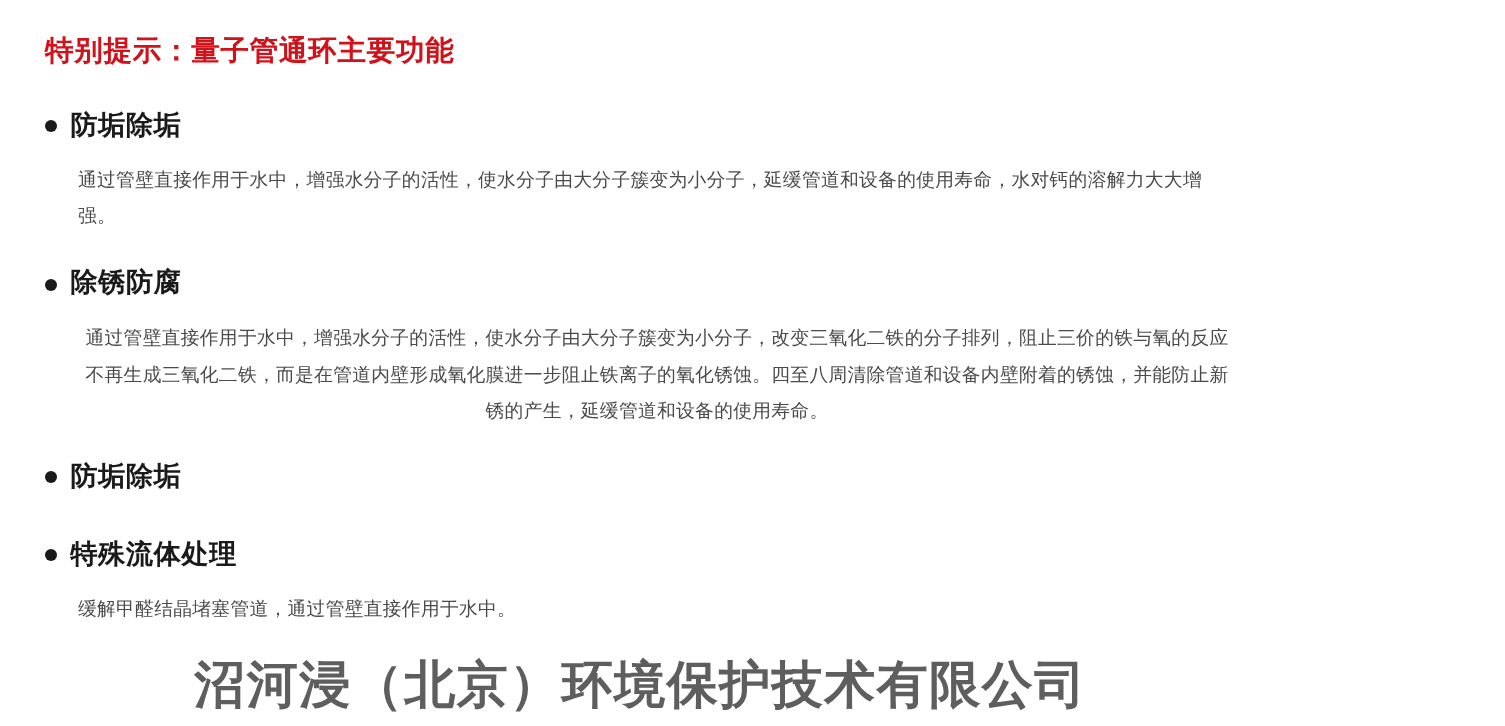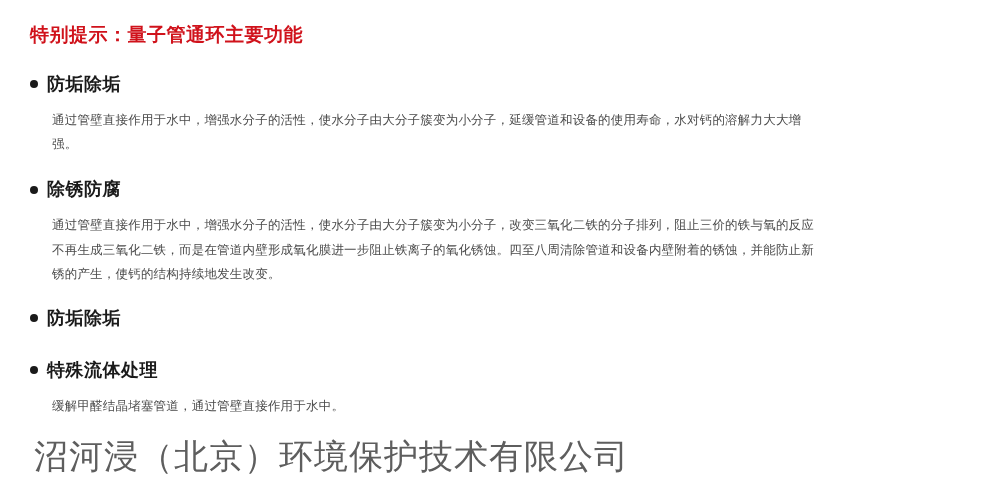--- a/index.html
+++ b/index.html
@@ -55,36 +55,35 @@
   }
   .section-body {
     font-size: 12.5px;
     color: #4a4a4a;
     line-height: 1.95;
     margin-left: 26px;
     max-width: 930px;
     letter-spacing: 0.2px;
   }
   .sec-scale { margin-bottom: 22px; }
-  .sec-rust { margin-bottom: 20px; }
+  .sec-rust { margin-bottom: 20px; text-align: center; }
   .sec-algae { margin-bottom: 30px; }
   .sec-special { margin-bottom: 0; }
   .watermark {
     position: absolute;
     left: 0;
     right: 0;
     bottom: 4px;
-    text-align: left;
+    text-align: center;
     font-size: 34px;
     color: #5e5e5e;
-    font-weight: normal;
+    font-weight: bold;
     letter-spacing: 1px;
     white-space: nowrap;
     pointer-events: none;
-    margin-left: 34px;
   }
 </style>
 </head>
 <body>
 
 <div class="page">
 
   <h1 class="doc-title">特别提示：量子管通环主要功能</h1>
 
   <div class="section sec-scale">
@@ -93,21 +92,21 @@
       <span class="section-title">防垢除垢</span>
     </div>
     <p class="section-body">通过管壁直接作用于水中，增强水分子的活性，使水分子由大分子簇变为小分子，延缓管道和设备的使用寿命，水对钙的溶解力大大增强。</p>
   </div>
 
   <div class="section sec-rust">
     <div class="section-head">
       <span class="bullet"></span>
       <span class="section-title">除锈防腐</span>
     </div>
-    <p class="section-body">通过管壁直接作用于水中，增强水分子的活性，使水分子由大分子簇变为小分子，改变三氧化二铁的分子排列，阻止三价的铁与氧的反应不再生成三氧化二铁，而是在管道内壁形成氧化膜进一步阻止铁离子的氧化锈蚀。四至八周清除管道和设备内壁附着的锈蚀，并能防止新锈的产生，使钙的结构持续地发生改变。</p>
+    <p class="section-body">通过管壁直接作用于水中，增强水分子的活性，使水分子由大分子簇变为小分子，改变三氧化二铁的分子排列，阻止三价的铁与氧的反应不再生成三氧化二铁，而是在管道内壁形成氧化膜进一步阻止铁离子的氧化锈蚀。四至八周清除管道和设备内壁附着的锈蚀，并能防止新锈的产生，延缓管道和设备的使用寿命。</p>
   </div>
 
   <div class="section sec-algae">
     <div class="section-head">
       <span class="bullet"></span>
       <span class="section-title">防垢除垢</span>
     </div>
   </div>
 
   <div class="section sec-special">

